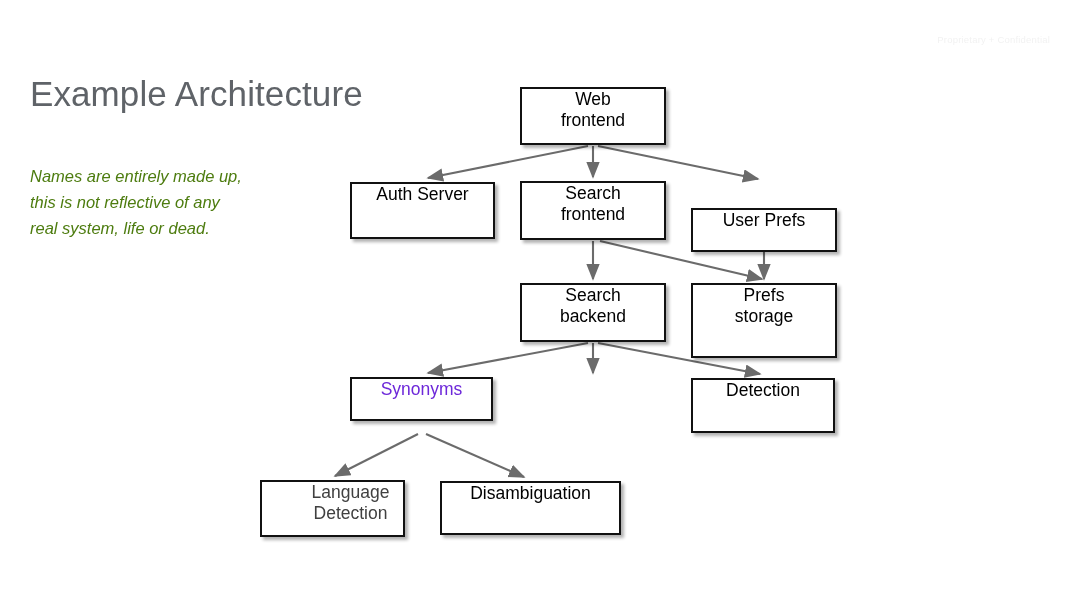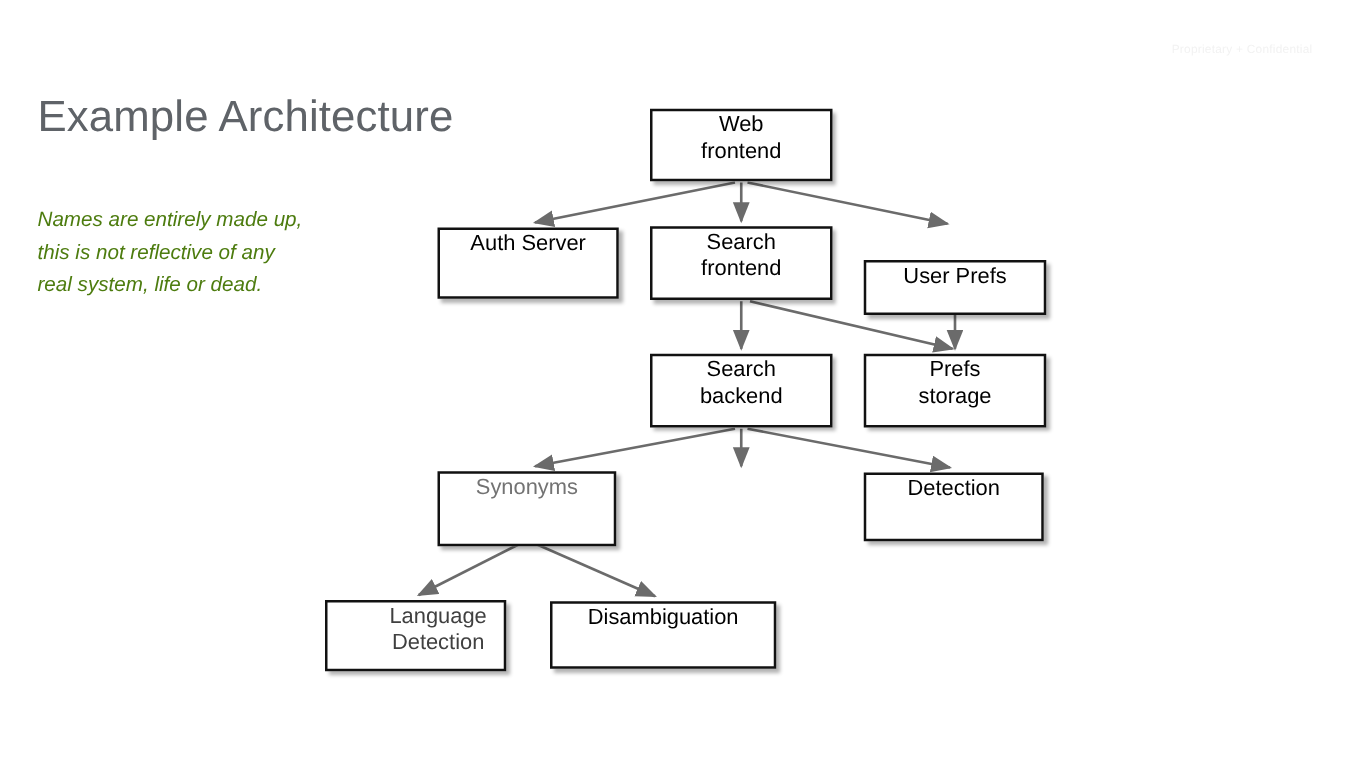--- a/index.html
+++ b/index.html
@@ -155,24 +155,24 @@
       </div>
     <div class="node" style="left: 520px; top: 181px; width: 146px; height: 59px; border-color: rgb(17, 17, 17); background: rgb(255, 255, 255); color: rgb(0, 0, 0);">
         <span>Search<br>frontend</span>
       </div>
     <div class="node" style="left: 691px; top: 183px; width: 146px; height: 44px; border-color: rgb(17, 17, 17); background: rgb(255, 255, 255); color: rgb(0, 0, 0); margin-top: 25px;">
         <span>User Prefs</span>
       </div>
     <div class="node" style="left: 520px; top: 283px; width: 146px; height: 59px; border-color: rgb(17, 17, 17); background: rgb(255, 255, 255); color: rgb(0, 0, 0);">
         <span>Search<br>backend</span>
       </div>
-    <div class="node" style="left: 691px; top: 283px; width: 146px; height: 59px; border-color: rgb(17, 17, 17); background: rgb(255, 255, 255); color: rgb(0, 0, 0);">
+    <div class="node" style="left: 691px; top: 283px; width: 146px; height: 75px; border-color: rgb(17, 17, 17); background: rgb(255, 255, 255); color: rgb(0, 0, 0);">
         <span>Prefs<br>storage</span>
       </div>
-    <div class="node" style="left: 350px; top: 377px; width: 143px; height: 60px; border-color: rgb(17, 17, 17); background: rgb(255, 255, 255); color: #737373;">
+    <div class="node" style="left: 350px; top: 377px; width: 143px; height: 44px; border-color: rgb(17, 17, 17); background: rgb(255, 255, 255); color: #6d28d9;">
         <span>Synonyms</span>
       </div>
     <div class="node" style="left: 691px; top: 378px; width: 144px; height: 55px; border-color: rgb(17, 17, 17); background: rgb(255, 255, 255); color: rgb(0, 0, 0);">
         <span>Detection</span>
       </div>
     <div class="node" style="left: 260px; top: 480px; width: 145px; height: 57px; border-color: rgb(17, 17, 17); background: rgb(255, 255, 255); color: #404040; padding-left: 36px;">
         <span>Language<br>Detection</span>
       </div>
     <div class="node" style="left: 440px; top: 481px; width: 181px; height: 54px; border-color: rgb(17, 17, 17); background: rgb(255, 255, 255); color: rgb(0, 0, 0);">
         <span>Disambiguation</span>

